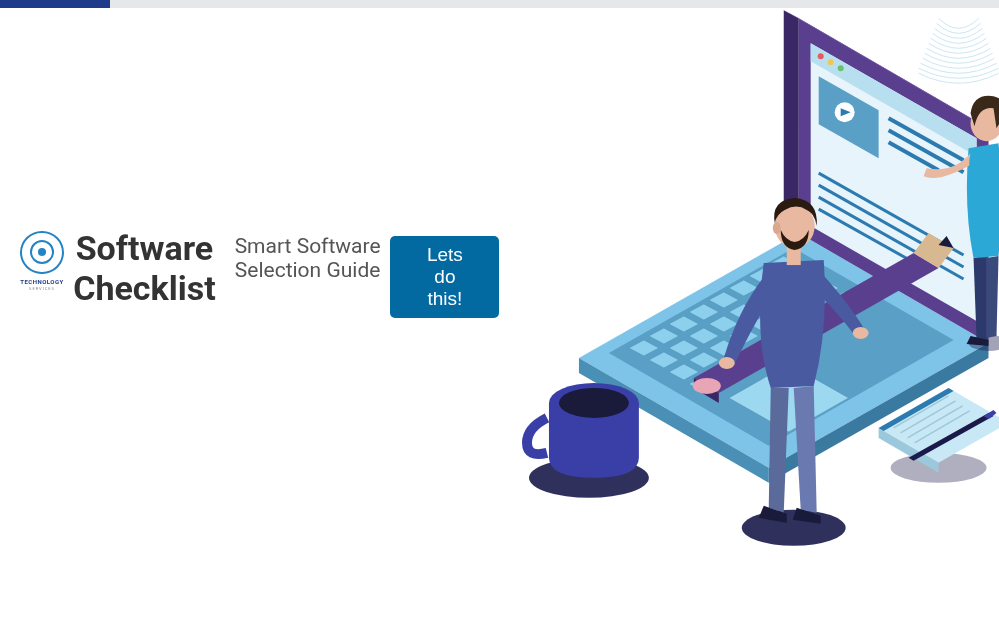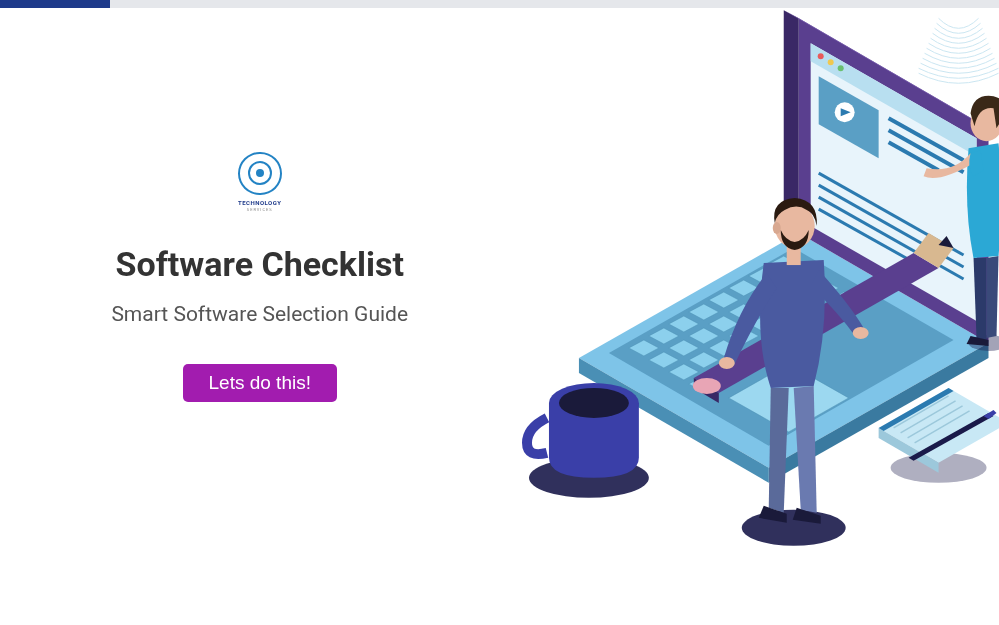--- a/index.html
+++ b/index.html
@@ -25,21 +25,21 @@
       width: 11%;
       background: #1e3a8a;
     }
     .content {
       display: flex;
       height: calc(100% - 8px);
     }
     .left {
       width: 52%;
       display: flex;
-      flex-direction: column;
+      flex-direction: row;
       align-items: center;
       justify-content: center;
       padding: 20px 20px 100px 20px;
     }
     .logo {
       width: 60px;
       height: 60px;
       display: flex;
       flex-direction: column;
       align-items: center;
@@ -96,21 +96,21 @@
       text-align: center;
     }
     .subtitle {
       font-size: 21px;
       font-weight: 400;
       color: #555;
       margin-bottom: 38px;
       text-align: center;
     }
     .cta {
-      background: #a21caf;
+      background: #0369a1;
       color: #fff;
       border: none;
       padding: 8px 26px;
       font-size: 19px;
       border-radius: 5px;
       cursor: pointer;
       font-weight: 400;
     }
     .right {
       width: 48%;

